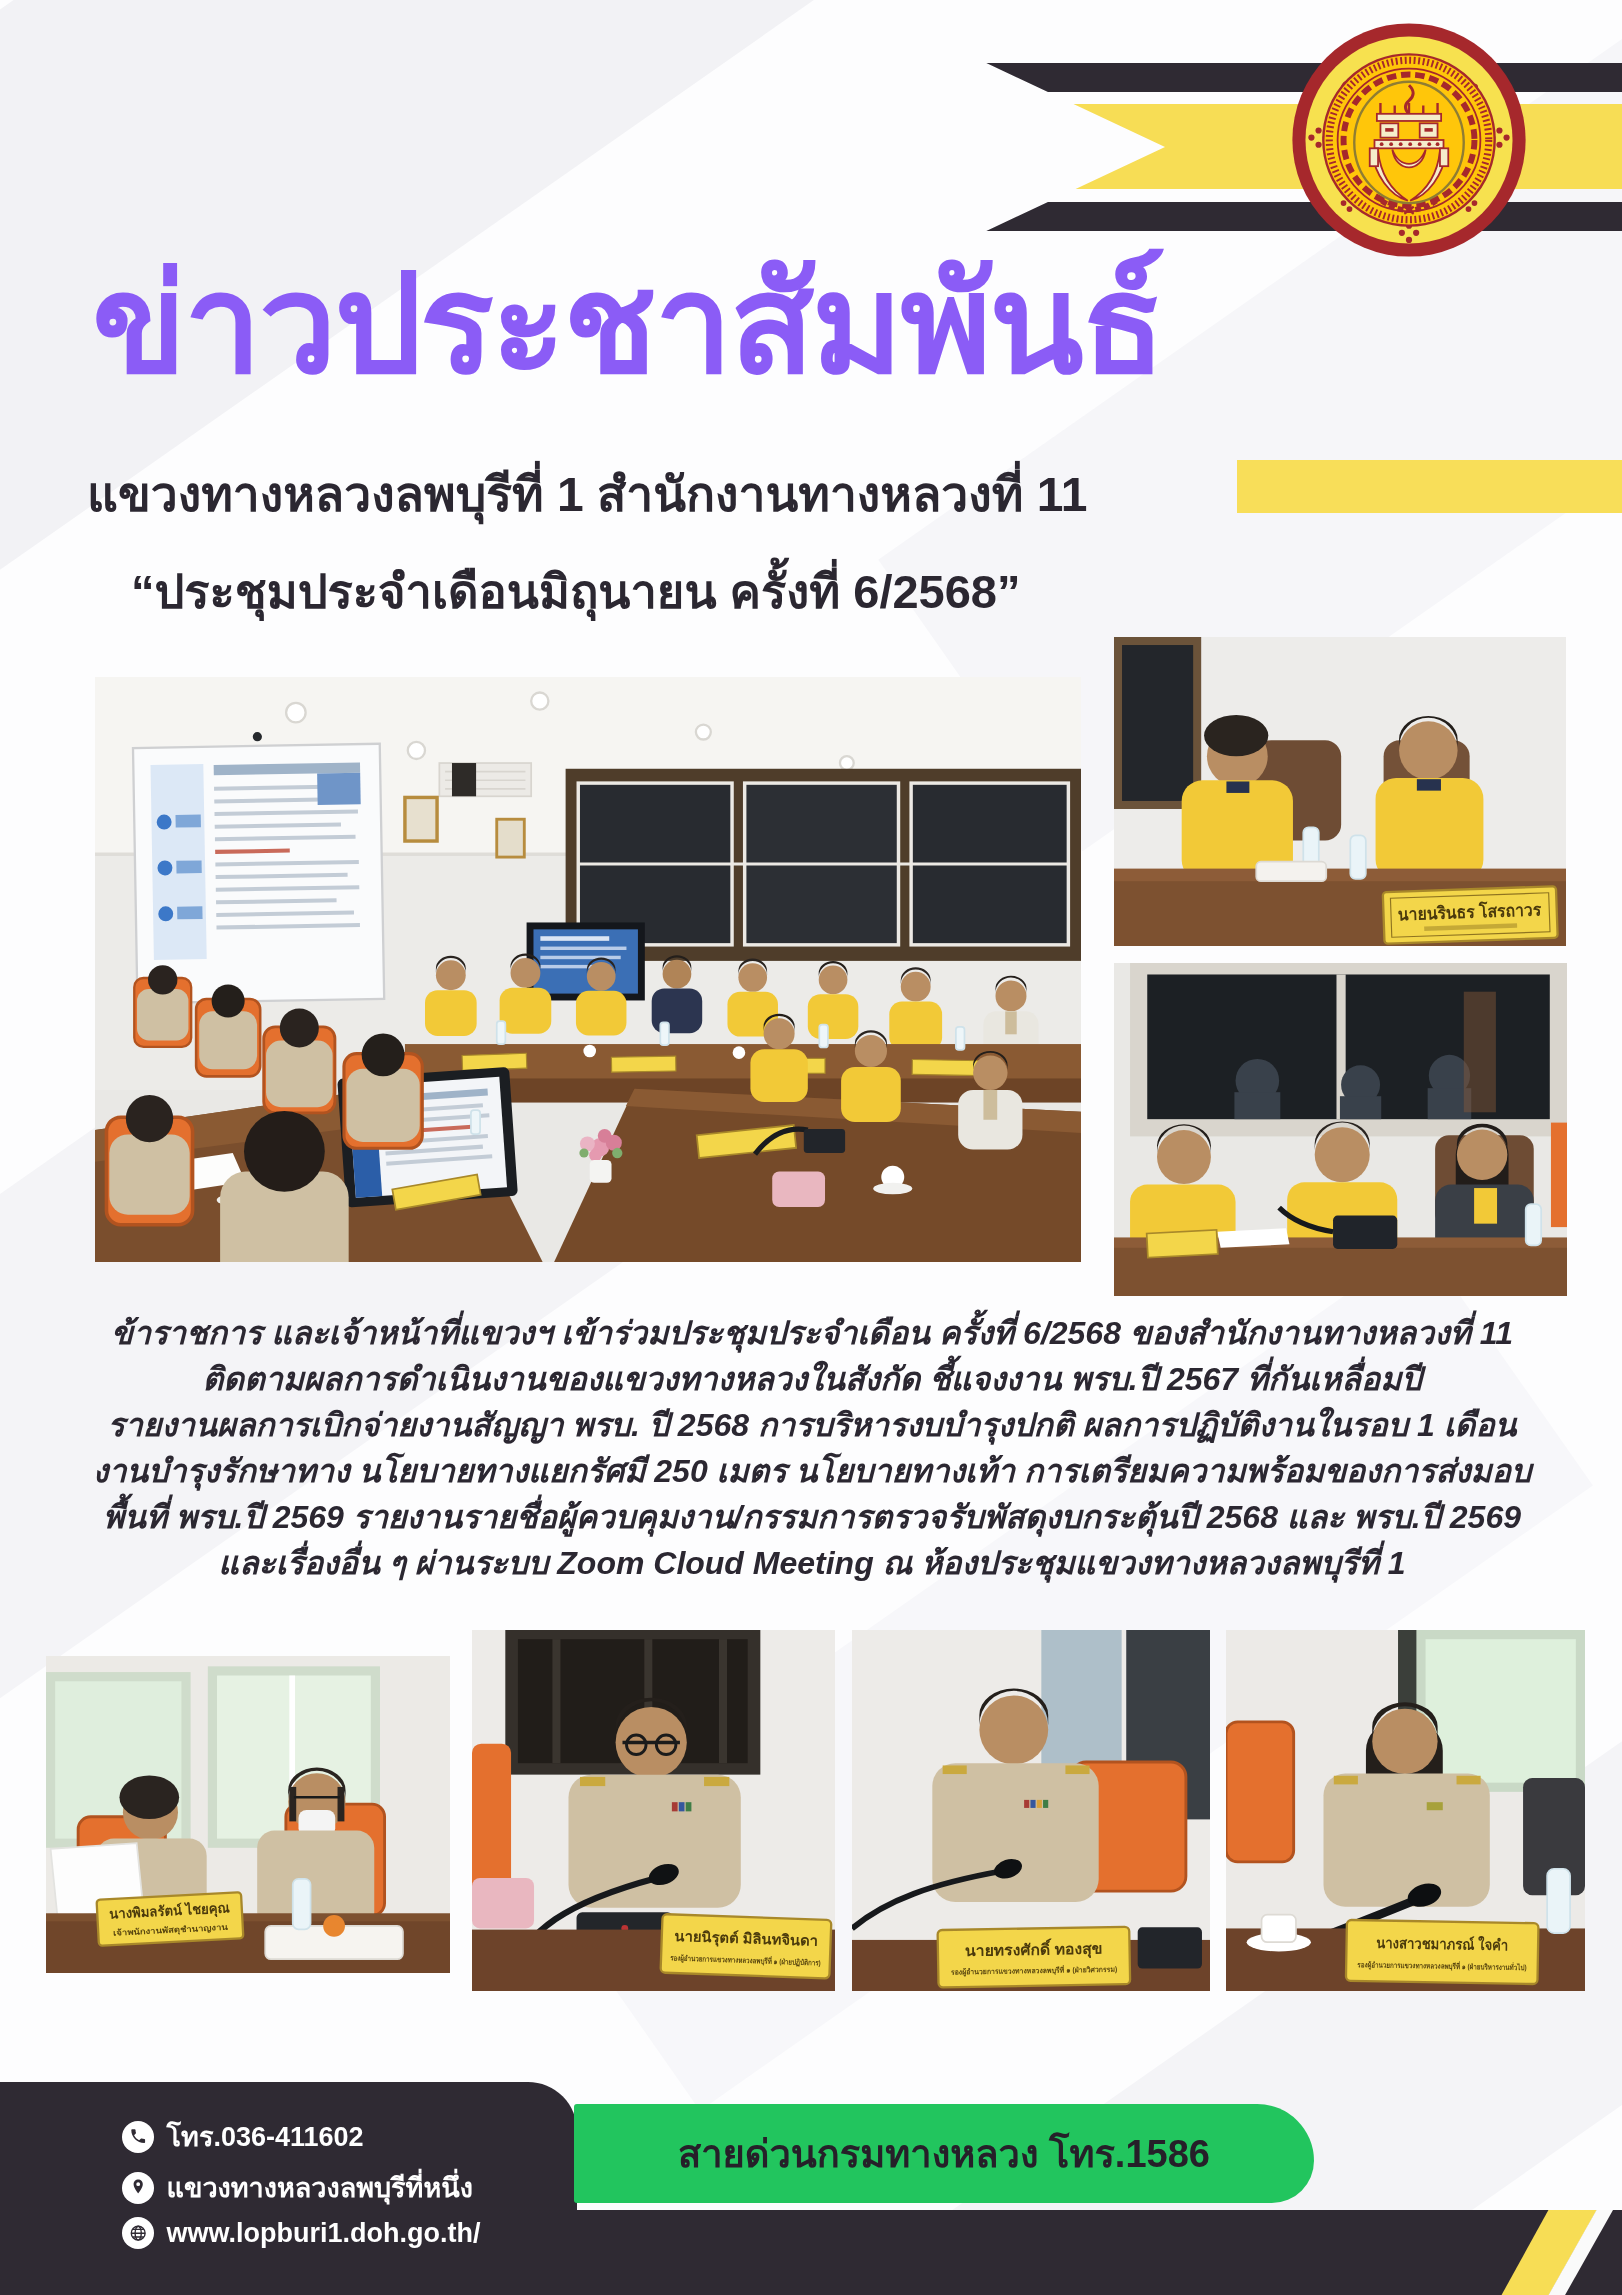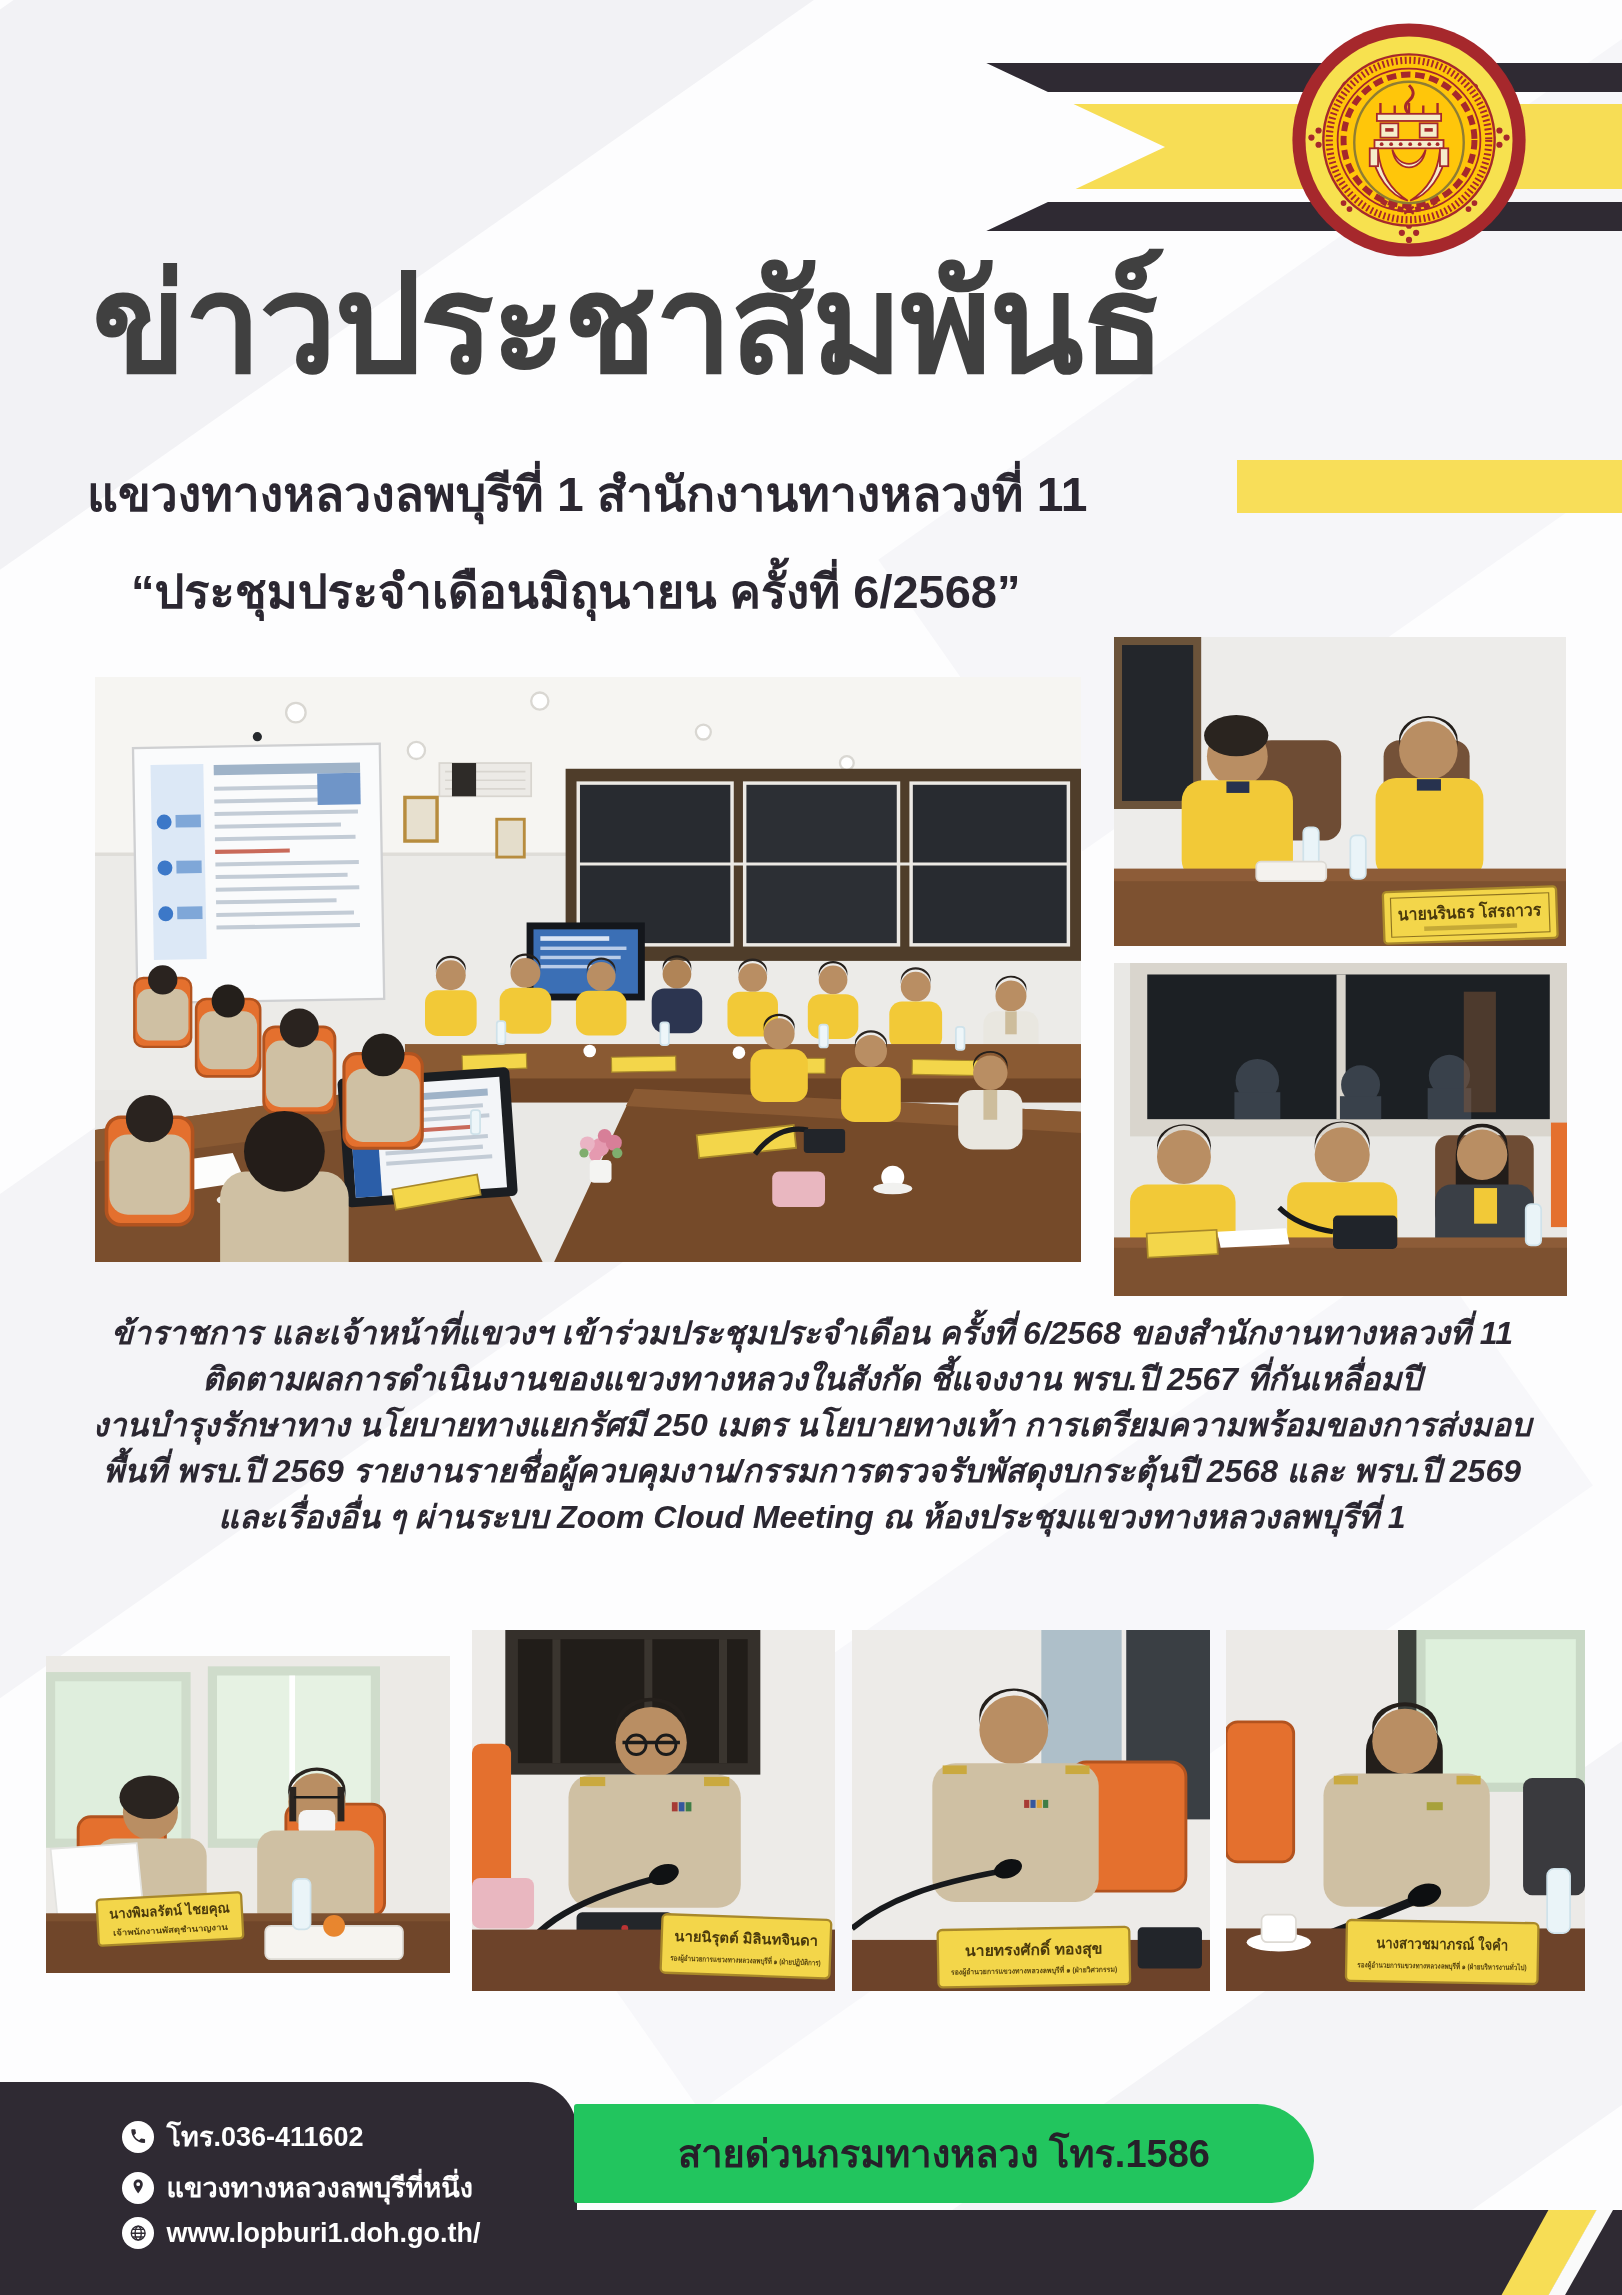--- a/index.html
+++ b/index.html
@@ -11,21 +11,21 @@
   .banner-main{position:absolute;left:0;top:63px;width:1107px;height:168px;background:#2F2A33;z-index:3;
         clip-path:polygon(0 0,982px 0,100% 50%,982px 100%,0 100%);
         display:flex;align-items:center;padding-left:143px;box-sizing:border-box;}
   .banner-date{color:#ffffff;font-size:46px;font-weight:800;white-space:nowrap;letter-spacing:0;}
   .band-right{position:absolute;left:976px;top:63px;width:647px;height:168px;z-index:2;
         background:linear-gradient(180deg,#2F2A33 0 17.1%,rgba(0,0,0,0) 17.1% 24.6%,#F7DD55 24.6% 75.1%,rgba(0,0,0,0) 75.1% 82.6%,#2F2A33 82.6% 100%);
         clip-path:polygon(10.3px 0,100% 0,100% 100%,10.3px 100%,189px 50%);}
   .seal{position:absolute;left:1290px;top:20.7px;width:238px;height:238px;z-index:4;}
 
   .page-title{position:absolute;left:92px;top:247px;width:1446px;z-index:3;
-        font-size:138px;font-weight:900;letter-spacing:-2.3px;line-height:1.12;white-space:nowrap;color:#404040;}
+        font-size:138px;font-weight:900;letter-spacing:-2.3px;line-height:1.12;white-space:nowrap;color:#8b5cf6;}
   .subtitle{position:absolute;left:87px;top:456px;z-index:3;font-size:48px;font-weight:700;white-space:nowrap;color:#2B2731;}
   .highlight-bar{position:absolute;left:1237px;top:460px;width:386px;height:53px;background:#F8DE59;z-index:1;}
   .quote{position:absolute;left:131px;top:554px;z-index:3;font-size:47px;font-weight:800;white-space:nowrap;color:#2B2731;}
 
   
   .ph{position:absolute;z-index:2;background:#e9e8e5;display:block;}
 
   
   .body-par{position:absolute;left:60px;top:1310px;width:1504px;z-index:2;text-align:center;font-style:italic;}
   .body-line{font-size:32px;font-weight:800;line-height:46px;color:#2B2731;white-space:nowrap;}
@@ -435,20 +435,21 @@
       <path d="M382 468 q-62 -10 -94 -42" stroke="#17191c" stroke-width="9" fill="none"></path>
     </g>
     <polygon points="180,468 300,462 306,490 186,496" fill="#ffffff"></polygon>
     <rect x="58" y="468" width="122" height="42" fill="#f3d64a" stroke="#a8882a" stroke-width="3" transform="rotate(-3 119 489)"></rect>
     <rect x="718" y="420" width="27" height="72" rx="9" fill="#eaf4f8" stroke="#cfe2ea" stroke-width="3"></rect>
   </svg>
 
   <div class="body-par">
     <div class="body-line">ข้าราชการ และเจ้าหน้าที่แขวงฯ เข้าร่วมประชุมประจำเดือน ครั้งที่ 6/2568 ของสำนักงานทางหลวงที่ 11</div>
     <div class="body-line">ติดตามผลการดำเนินงานของแขวงทางหลวงในสังกัด ชี้แจงงาน พรบ.ปี 2567 ที่กันเหลื่อมปี</div>
+    <div class="body-line">รายงานผลการเบิกจ่ายงานสัญญา พรบ. ปี 2568 การบริหารงบบำรุงปกติ ผลการปฏิบัติงานในรอบ 1 เดือน</div>
     <div class="body-line">งานบำรุงรักษาทาง นโยบายทางแยกรัศมี 250 เมตร นโยบายทางเท้า การเตรียมความพร้อมของการส่งมอบ</div>
     <div class="body-line">พื้นที่ พรบ.ปี 2569 รายงานรายชื่อผู้ควบคุมงาน/กรรมการตรวจรับพัสดุงบกระตุ้นปี 2568 และ พรบ.ปี 2569</div>
     <div class="body-line">และเรื่องอื่น ๆ  ผ่านระบบ Zoom Cloud Meeting  ณ ห้องประชุมแขวงทางหลวงลพบุรีที่ 1</div>
   </div>
 
   <svg class="ph" style="left:46px;top:1656px;width:404px;height:317px;" viewBox="0 0 704 552" preserveAspectRatio="none">
     <rect width="704" height="552" fill="#eceae6"></rect>
     <g>
       <rect x="0" y="28" width="252" height="306" fill="#cfdccb"></rect>
         <rect x="16" y="44" width="220" height="274" fill="#dfeedd"></rect>

